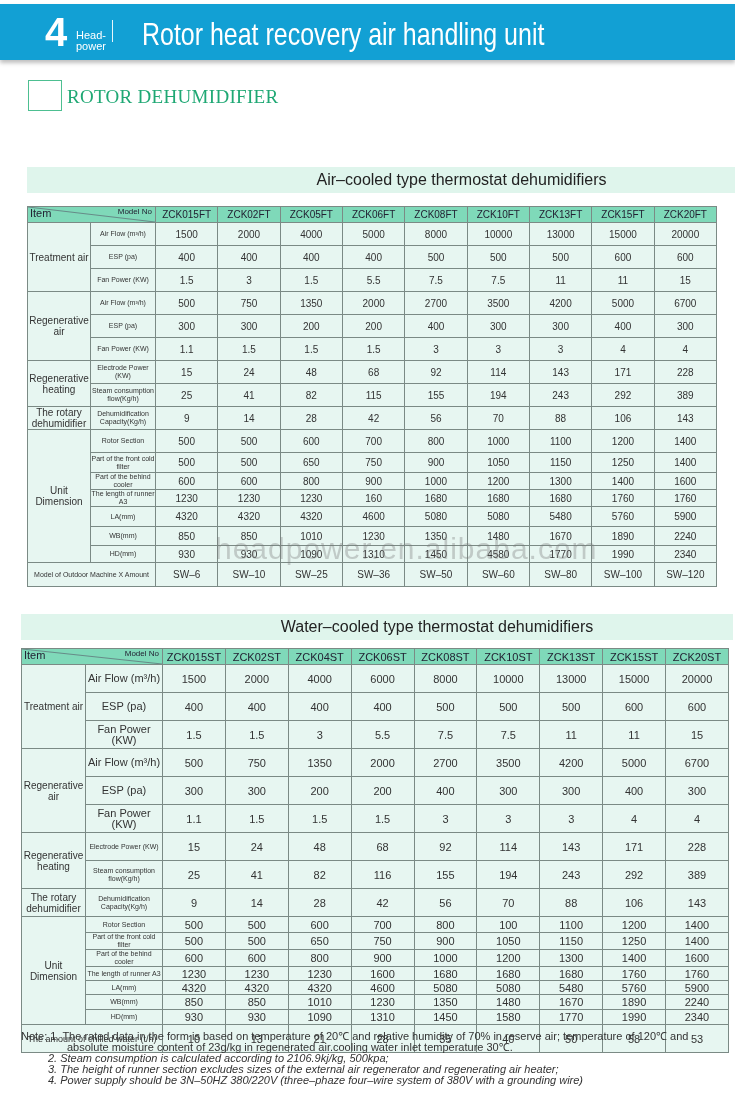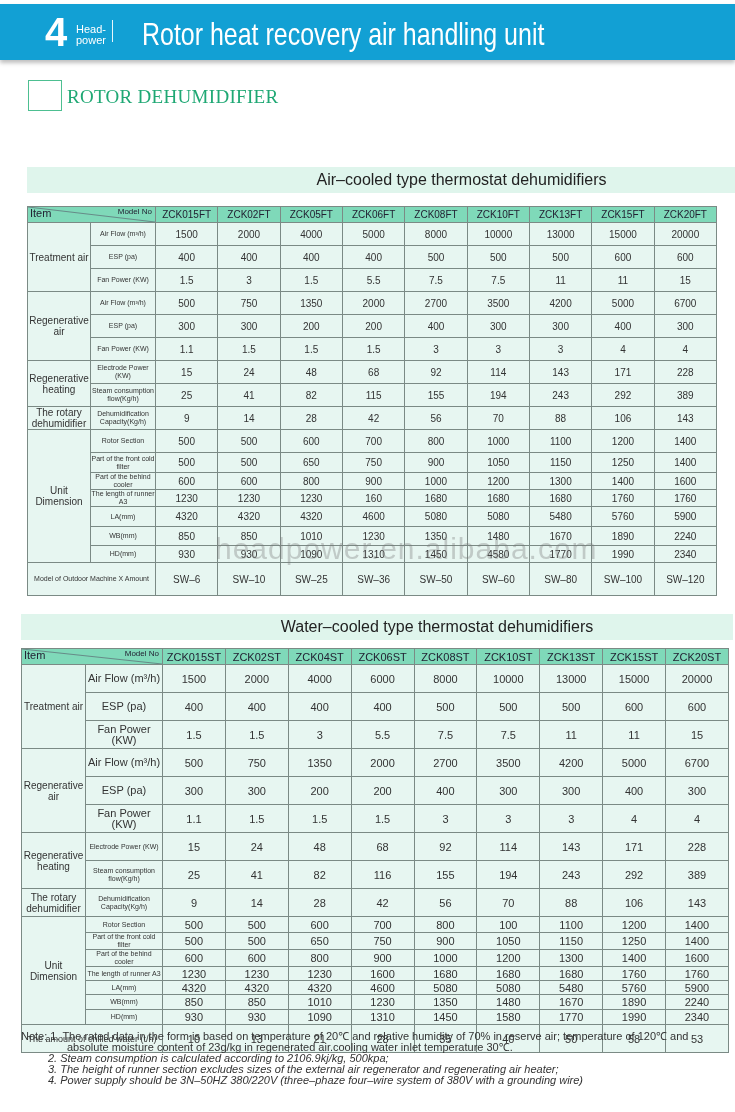--- a/index.html
+++ b/index.html
@@ -1,20 +1,20 @@
 <!DOCTYPE html>
 <html><head>
 <meta charset="utf-8">
 <style>
   html, body { margin:0; padding:0; background:#ffffff; }
   body { width:735px; height:1112px; position:relative; overflow:hidden; font-family:"Liberation Sans", sans-serif; color:#333; }
 
   .banner { position:absolute; left:0; top:4px; width:735px; height:56px; background:#12a0d4; box-shadow:0 3px 4px rgba(0,0,0,0.25); }
   .banner .num { position:absolute; left:45px; top:6px; font-size:40px; font-weight:bold; color:#fff; font-family:"Liberation Sans", sans-serif; line-height:44px; }
-  .banner .brand { position:absolute; left:76px; top:20px; font-size:11px; line-height:11px; color:#fff;text-align:center; }
+  .banner .brand { position:absolute; left:76px; top:26px; font-size:11px; line-height:11px; color:#fff;text-align:center; }
   .banner .sep { position:absolute; left:112px; top:16px; width:1px; height:22px; background:#ffffff; opacity:0.9; }
   .banner .title { position:absolute; left:142px; top:10px; font-size:32px; color:#fff; font-family:"Liberation Sans Narrow","Liberation Sans", sans-serif; transform:scaleX(0.78); transform-origin:left center; white-space:nowrap; line-height:40px; }
 
   .section { position:absolute; left:28px; top:80px; height:32px; }
   .section .box { position:absolute; left:0; top:0; width:32px; height:29px; border:1px solid #4dbf91; }
   .section .label { position:absolute; left:39px; top:6px; font-family:"Liberation Serif", serif; font-size:19px; color:#1fa874; white-space:nowrap; letter-spacing:0.3px; }
 
   .tbar { position:absolute; left:27px; width:697px; height:26px; background:#dff5ec; }
   .tbar span { display:block; text-align:center; font-size:16px; line-height:26px; color:#222; padding-left:120px; }
 
@@ -288,21 +288,21 @@
         <td class="val">930</td>
         <td class="val">930</td>
         <td class="val">1090</td>
         <td class="val">1310</td>
         <td class="val">1450</td>
         <td class="val">4580</td>
         <td class="val">1770</td>
         <td class="val">1990</td>
         <td class="val">2340</td>
       </tr>
-      <tr style="height:33px">
+      <tr style="height:24px">
         <td colspan="2" class="sub">Model of Outdoor Machine X Amount</td>
         <td class="val">SW–6</td>
         <td class="val">SW–10</td>
         <td class="val">SW–25</td>
         <td class="val">SW–36</td>
         <td class="val">SW–50</td>
         <td class="val">SW–60</td>
         <td class="val">SW–80</td>
         <td class="val">SW–100</td>
         <td class="val">SW–120</td>

